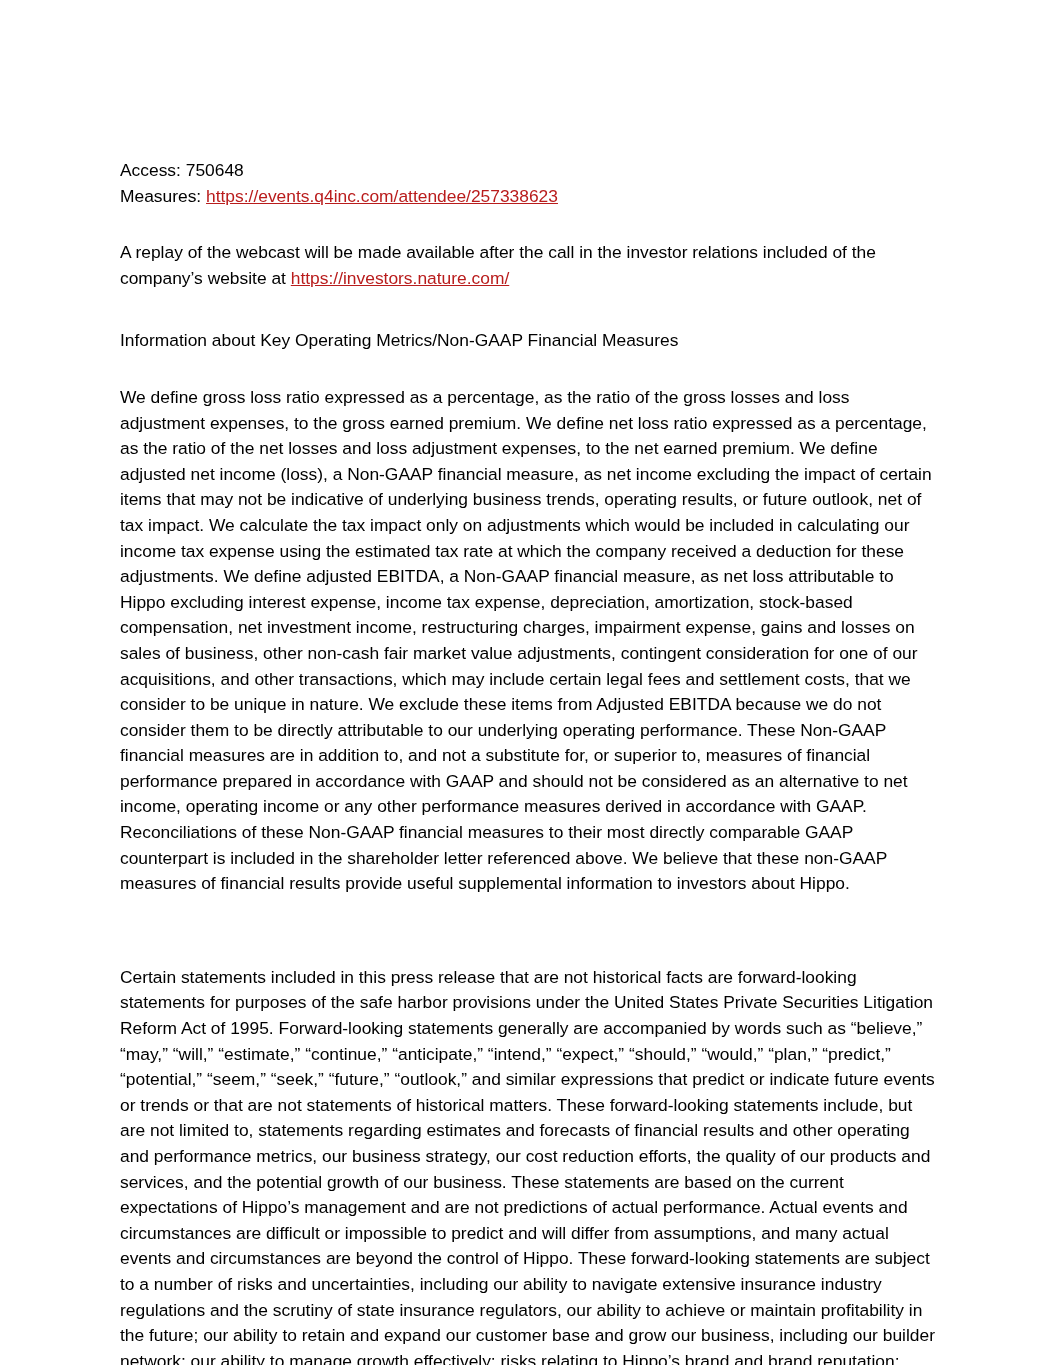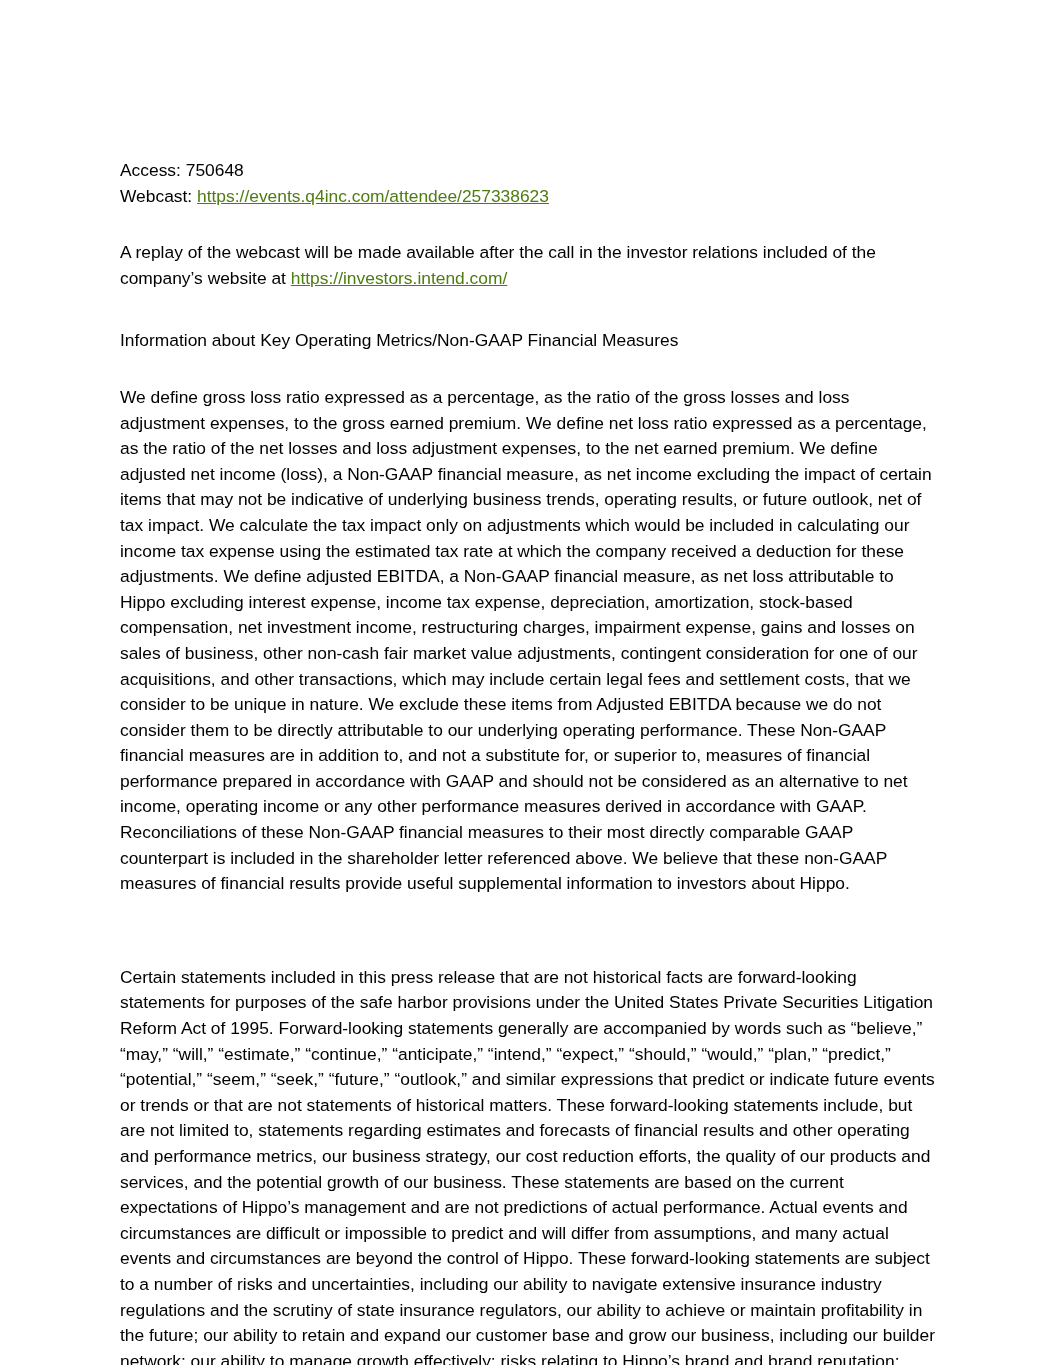--- a/index.html
+++ b/index.html
@@ -33,38 +33,38 @@
   }
   .spacer-md { height: 31px; }
   .spacer-lg { height: 37px; }
   .heading {
     font-size: 17.4px;
     line-height: 25.6px;
     font-weight: normal;
     margin: 0;
   }
   a.doclink {
-    color: #4d7c0f;
+    color: #b91c1c;
     text-decoration: underline;
   }
 </style>
 </head>
 <body>
 
 <div class="page">
 
   <div class="block">
     <div class="para">Access: 750648</div>
-    <div class="para"><span>Webcast: </span><a class="doclink" href="#">https://events.q4inc.com/attendee/257338623</a></div>
+    <div class="para"><span>Measures: </span><a class="doclink" href="#">https://events.q4inc.com/attendee/257338623</a></div>
   </div>
 
   <div class="spacer-md"></div>
 
   <div class="block">
-    <span>A replay of the webcast will be made available after the call in the investor relations included of the company’s website at </span><a class="doclink" href="#">https://investors.intend.com/</a>
+    <span>A replay of the webcast will be made available after the call in the investor relations included of the company’s website at </span><a class="doclink" href="#">https://investors.nature.com/</a>
   </div>
 
   <div class="spacer-lg"></div>
 
   <div class="heading">Information about Key Operating Metrics/Non-GAAP Financial Measures</div>
 
   <div class="spacer-md"></div>
 
   <div class="block">We define gross loss ratio expressed as a percentage, as the ratio of the gross losses and loss adjustment expenses, to the gross earned premium. We define net loss ratio expressed as a percentage, as the ratio of the net losses and loss adjustment expenses, to the net earned premium.  We define adjusted net income (loss), a Non-GAAP financial measure, as net income excluding the impact of certain items that may not be indicative of underlying business trends, operating results, or future outlook, net of tax impact. We calculate the tax impact only on adjustments which would be included in calculating our income tax expense using the estimated tax rate at which the company received a deduction for these adjustments. We define adjusted EBITDA, a Non-GAAP financial measure, as net loss attributable to Hippo excluding interest expense, income tax expense, depreciation, amortization, stock-based compensation, net investment income, restructuring charges, impairment expense, gains and losses on sales of business, other non-cash fair market value adjustments, contingent consideration for one of our acquisitions, and other transactions, which may include certain legal fees and settlement costs, that we consider to be unique in nature. We exclude these items from Adjusted EBITDA because we do not consider them to be directly attributable to our underlying operating performance. These Non-GAAP financial measures are in addition to, and not a substitute for, or superior to, measures of financial performance prepared in accordance with GAAP and should not be considered as an alternative to net income, operating income or any other performance measures derived in accordance with GAAP. Reconciliations of these Non-GAAP financial measures to their most directly comparable GAAP counterpart is included in the shareholder letter referenced above. We believe that these non-GAAP measures of financial results provide useful supplemental information to investors about Hippo.</div>
 

